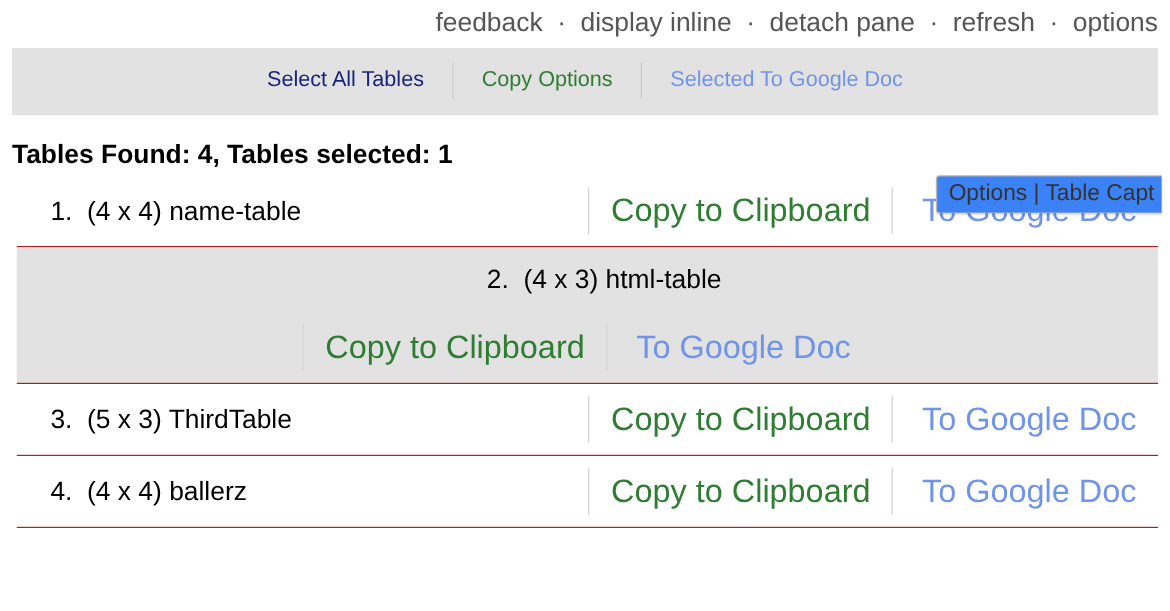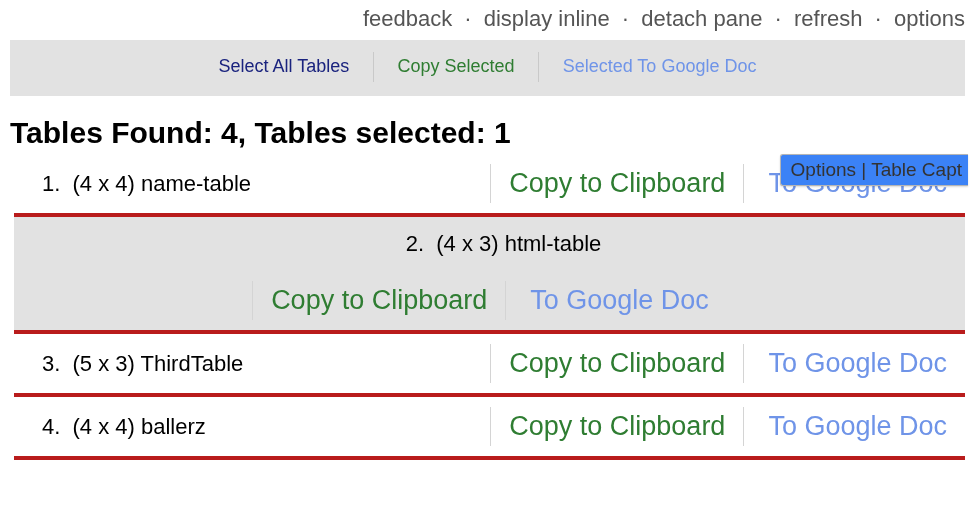--- a/index.html
+++ b/index.html
@@ -37,32 +37,32 @@
     width: 1px;
     height: 30px;
     background: #c9c9c9;
     vertical-align: middle;
   }
   .act.select-all { color: #1a237e; }
   .act.copy-sel  { color: #2f7d32; }
   .act.to-gdoc   { color: #6f94e8; }
   .status {
     font-weight: bold;
-    font-size: 30px;
+    font-size: 22px;
     padding: 2px 0 4px 10px;
     color: #000;
   }
   .list {
     padding: 0 10px 0 14px;
     position: relative;
   }
   .row {
     display: flex;
     align-items: center;
-    border-bottom: 4px solid #b91c1c;
+    border-bottom: 1px solid #b91c1c;
     padding: 0;
     min-height: 58px;
     position: relative;
   }
   .row.first { border-top: none; }
   .row.selected { background: #e2e2e2; flex-direction: column; }
   .row-label {
     flex: 1;
     padding: 14px 0 14px 28px;
     font-size: 22px;
@@ -115,21 +115,21 @@
   <span class="link">detach pane</span>
   <span class="sep">·</span>
   <span class="link">refresh</span>
   <span class="sep">·</span>
   <span class="link">options</span>
 </div>
 
 <div class="action-bar">
   <span class="act select-all">Select All Tables</span>
   <span class="divider"></span>
-  <span class="act copy-sel">Copy Selected</span>
+  <span class="act copy-sel">Copy Options</span>
   <span class="divider"></span>
   <span class="act to-gdoc">Selected To Google Doc</span>
 </div>
 
 <div class="status">Tables Found: 4, Tables selected: 1</div>
 
 <div class="list">
 
   <div class="row first">
     <div class="row-label">

